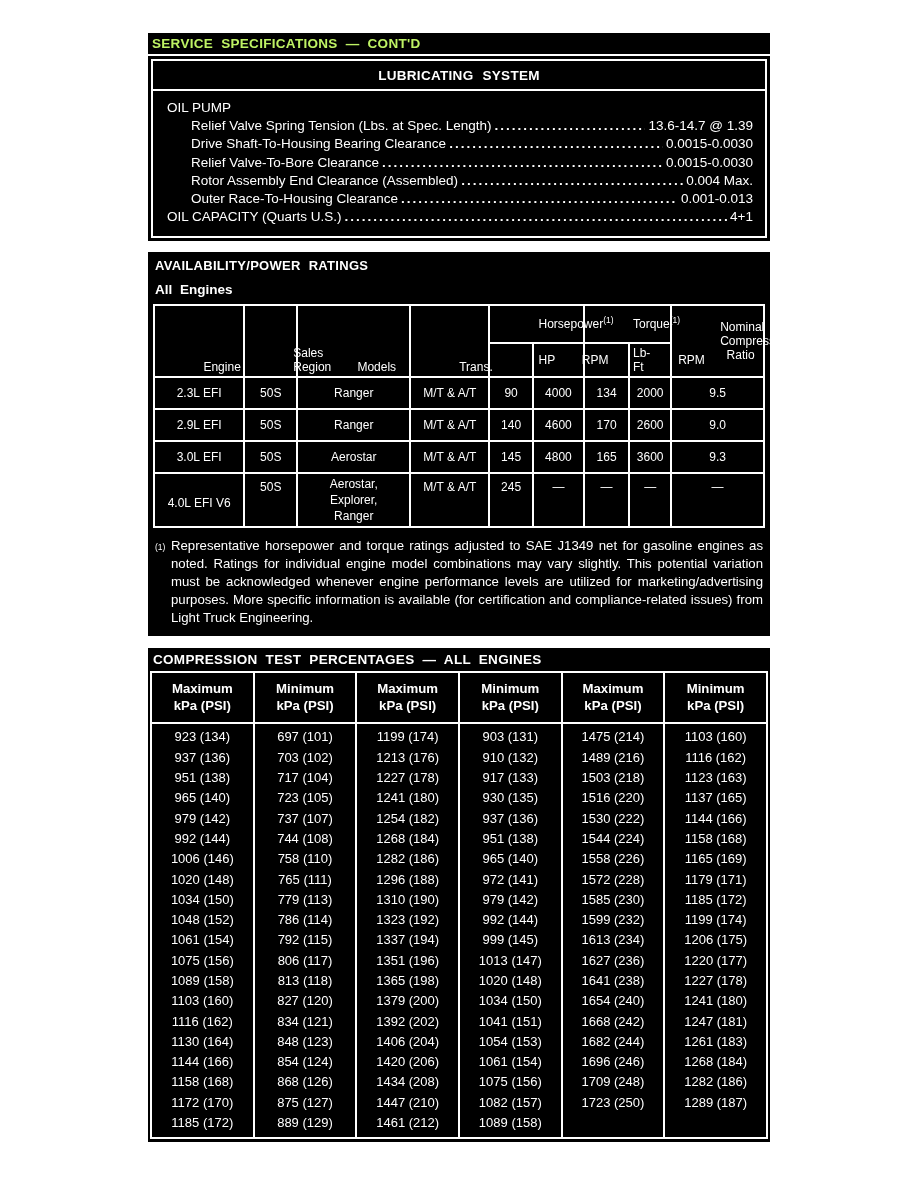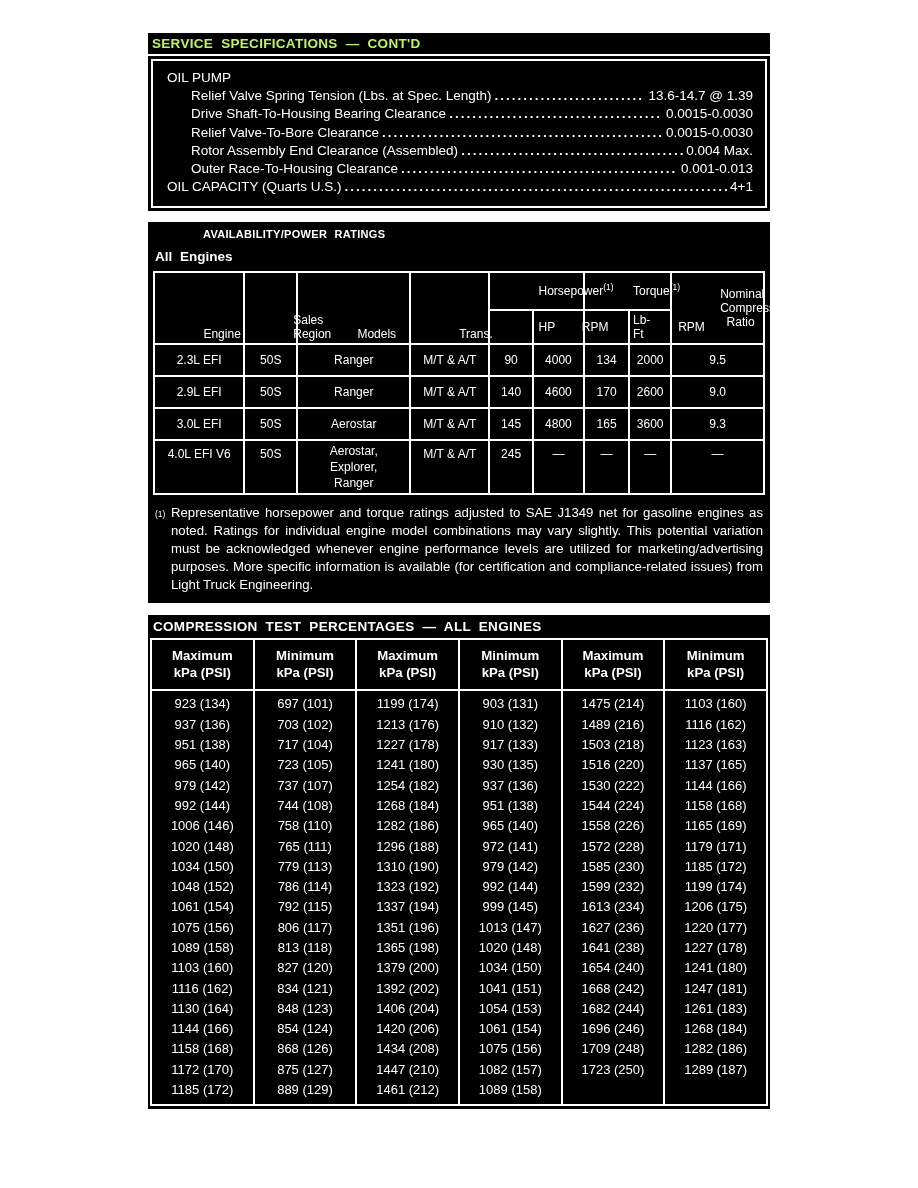--- a/index.html
+++ b/index.html
@@ -31,21 +31,21 @@
   .indent .lbl { padding-left:24px; }
   .leader { flex:1 1 auto; overflow:hidden; white-space:nowrap; margin:0 3px; }
   .leader::after {
     content:"..........................................................................................................................................";
     letter-spacing:2px; font-weight:bold;
   }
   .spec-line .val { white-space:nowrap; }
 
   
   .avail-section { background:#000; color:#fff; padding:5px 5px 9px 5px; margin-bottom:12px; }
-  .avail-title { font-weight:bold; font-size:11px; word-spacing:4px; letter-spacing:.3px; padding:1px 0 0 2px;margin-left:48px; }
+  .avail-title { font-weight:bold; font-size:13px; word-spacing:4px; letter-spacing:.3px; padding:1px 0 0 2px; }
   .avail-subtitle { font-weight:bold; font-size:13.5px; word-spacing:4px; margin-top:9px; padding-left:2px; }
   table.avail { width:100%; border-collapse:collapse; margin-top:7px; table-layout:fixed; }
   table.avail th, table.avail td {
     border:2px solid #fff; text-align:center; color:#fff;
     font-size:12px; padding:2px;
   }
   table.avail th { font-weight:normal;padding-left:48px; }
   th.valign-b { vertical-align:bottom; padding-bottom:5px; }
   tr.hdr1 th { height:32px; }
   tr.hdr2 th { height:22px; }
@@ -80,20 +80,21 @@
 </head>
 <body>
 
 <div class="page">
   <div class="content">
 
     <div class="top-bar">SERVICE SPECIFICATIONS — CONT'D</div>
 
     <div class="lube-box">
       <div class="lube-inner">
+        <div class="lube-title">LUBRICATING SYSTEM</div>
         <div class="lube-body">
           <div class="spec-line">
             <span class="lbl">OIL PUMP</span>
           </div>
           <div class="spec-line indent">
             <span class="lbl">Relief Valve Spring Tension (Lbs. at Spec. Length)</span>
             <span class="leader"></span>
             <span class="val">13.6-14.7 @ 1.39</span>
           </div>
           <div class="spec-line indent">
@@ -188,21 +189,21 @@
             <td>50S</td>
             <td>Aerostar</td>
             <td>M/T &amp; A/T</td>
             <td>145</td>
             <td>4800</td>
             <td>165</td>
             <td>3600</td>
             <td>9.3</td>
           </tr>
           <tr>
-            <td style="vertical-align:top; padding-top:6px;">4.0L EFI V6</td>
+            <td style="vertical-align:top; padding-top:22px;">4.0L EFI V6</td>
             <td style="vertical-align:top; padding-top:6px;">50S</td>
             <td class="models-multi">Aerostar,
 Explorer,
 Ranger</td>
             <td style="vertical-align:top; padding-top:6px;">M/T &amp; A/T</td>
             <td style="vertical-align:top; padding-top:6px;">245</td>
             <td style="vertical-align:top; padding-top:6px;">—</td>
             <td style="vertical-align:top; padding-top:6px;">—</td>
             <td style="vertical-align:top; padding-top:6px;">—</td>
             <td style="vertical-align:top; padding-top:6px;">—</td>

